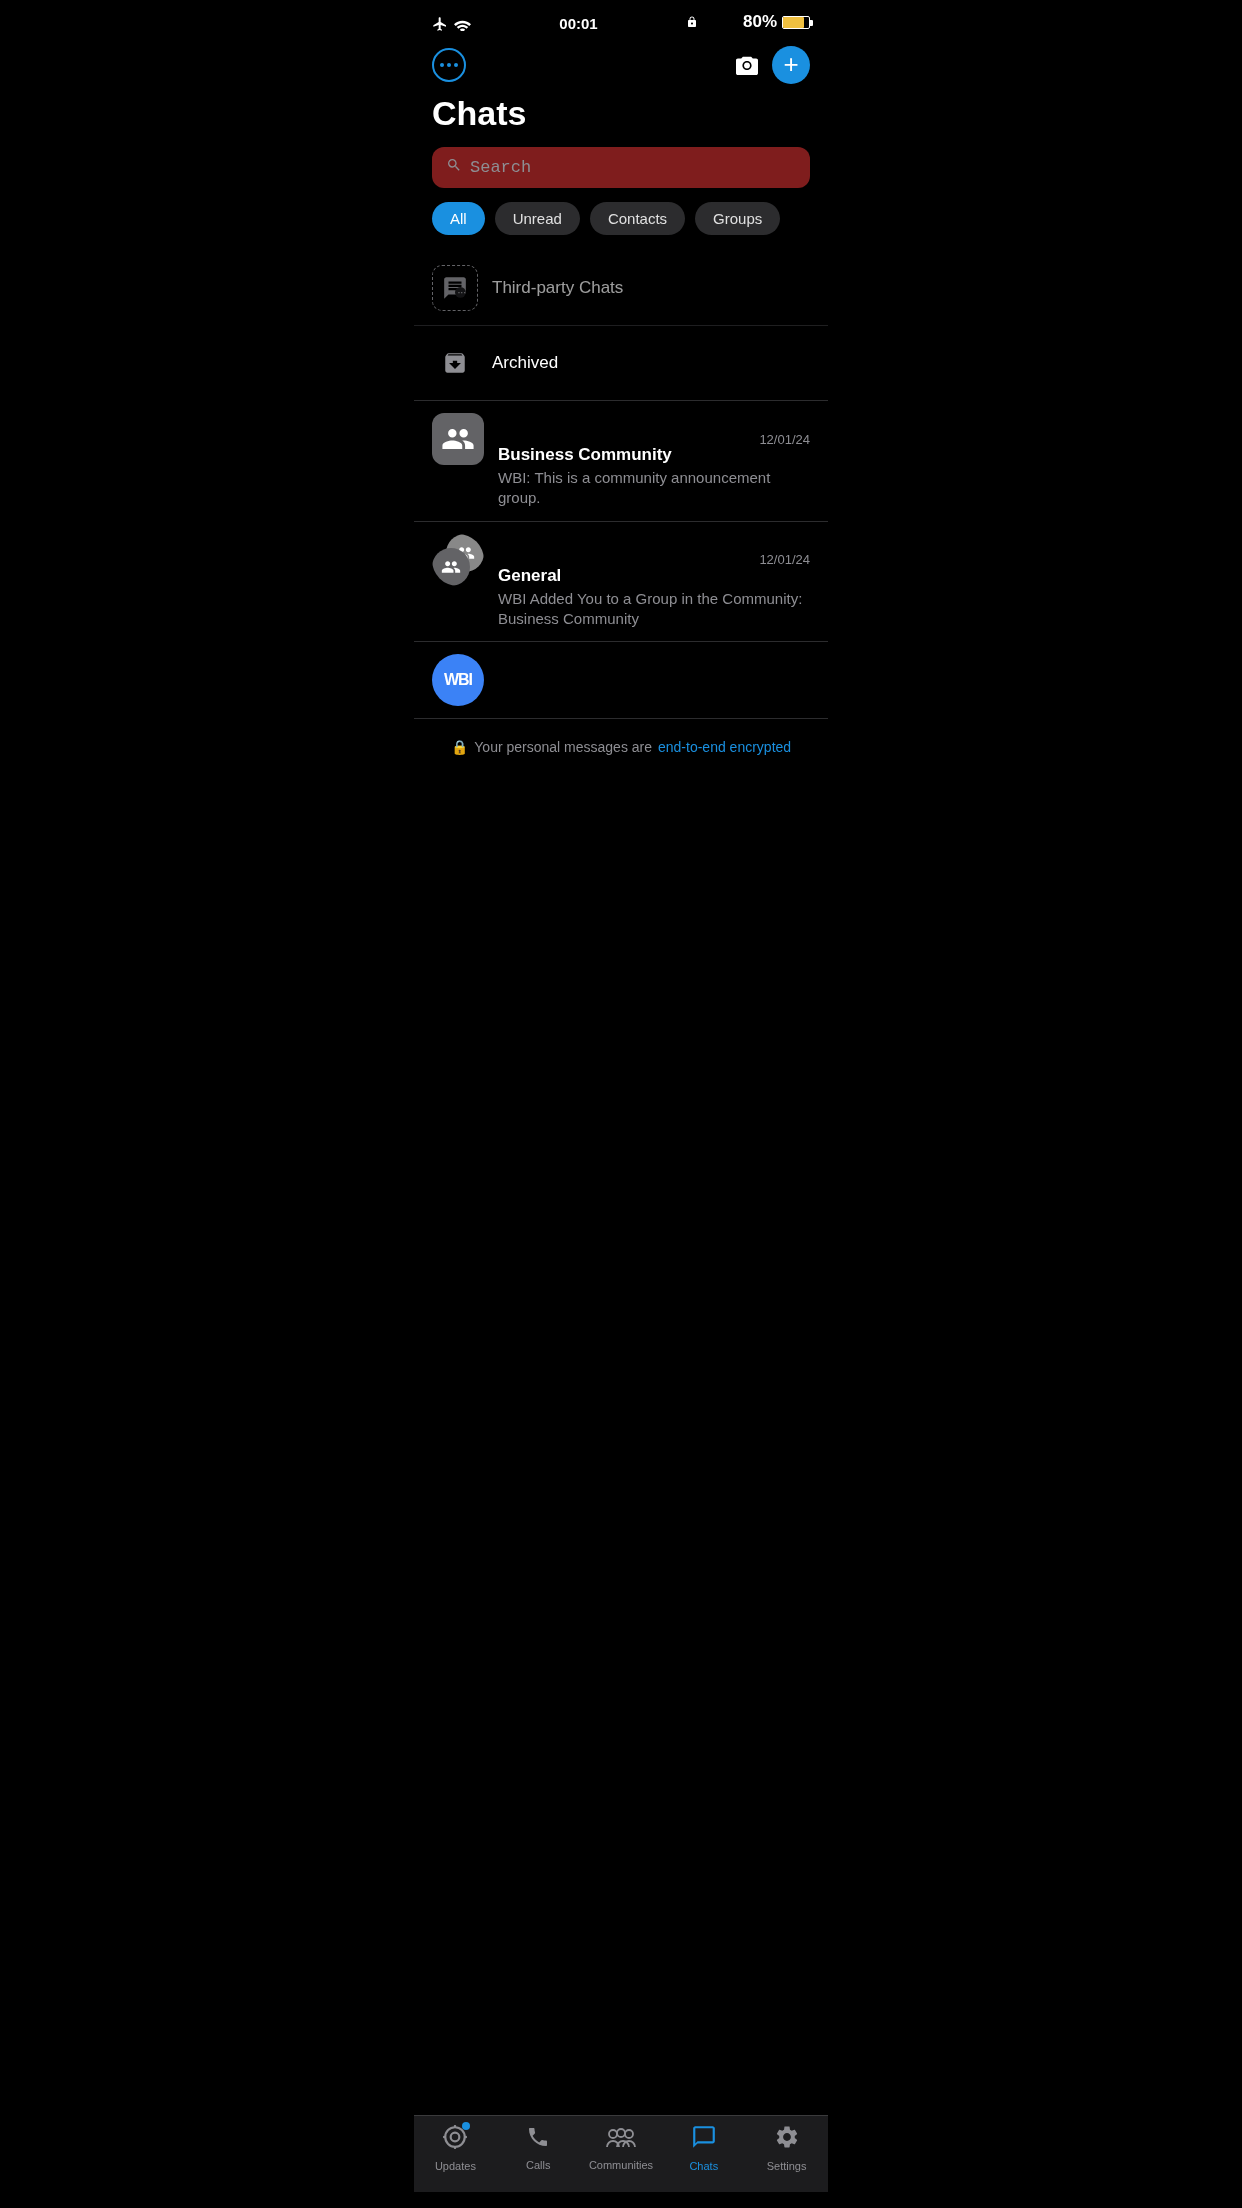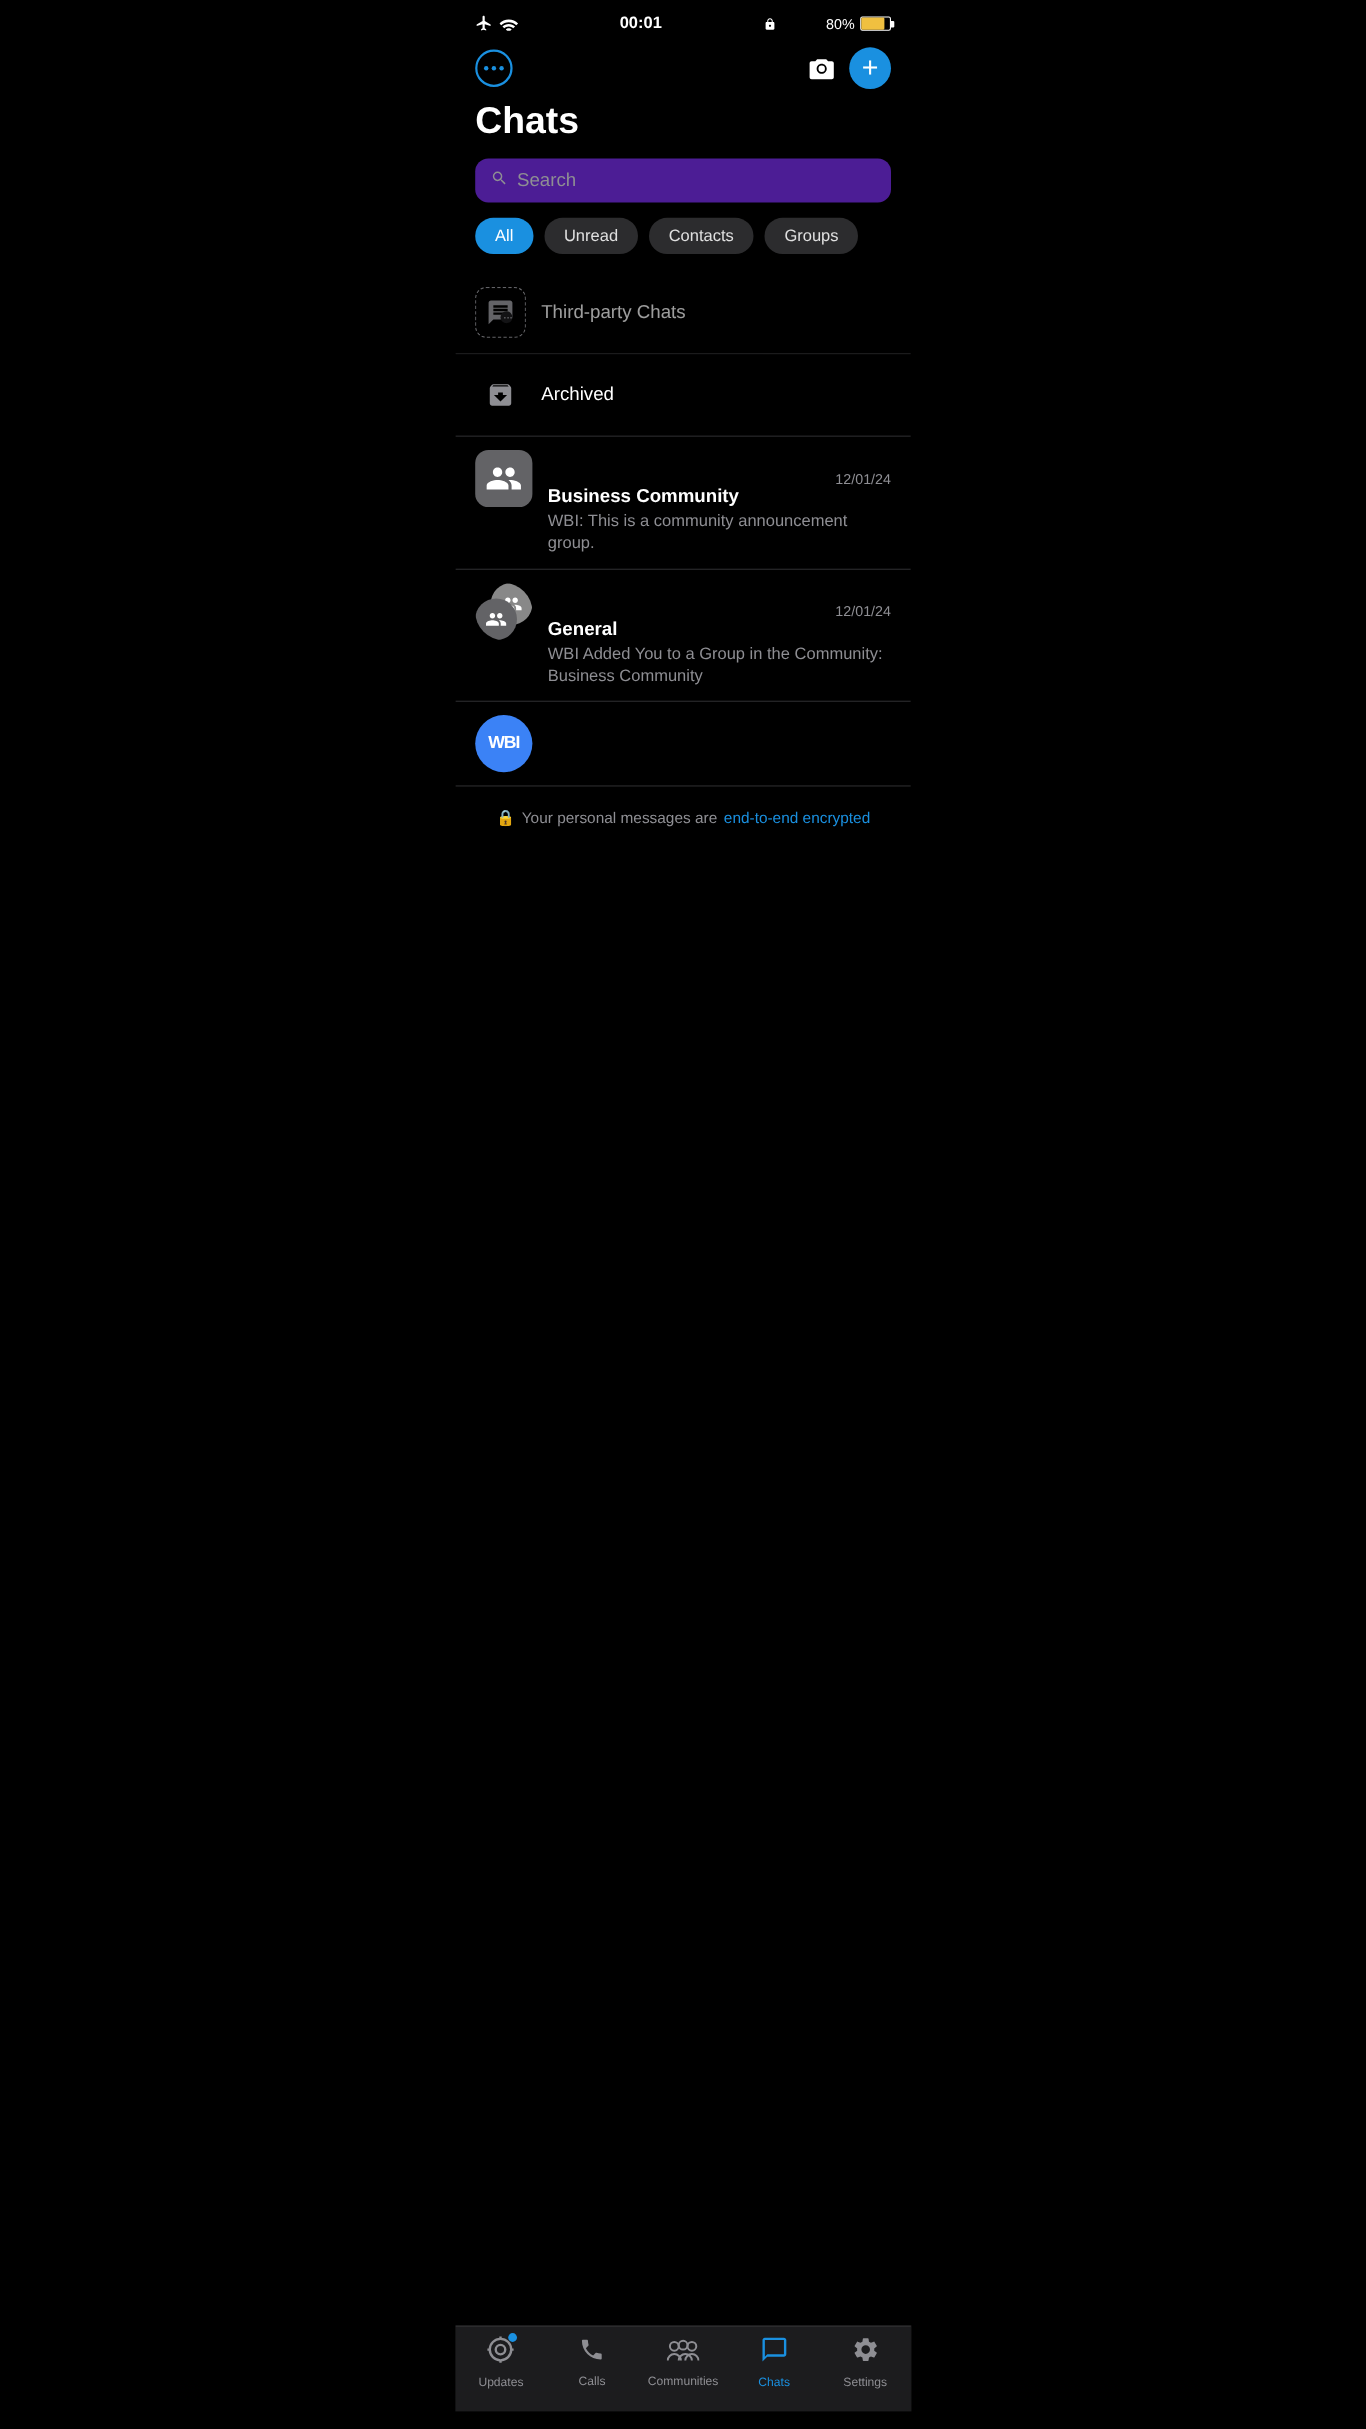--- a/index.html
+++ b/index.html
@@ -86,26 +86,27 @@
       padding: 4px 18px 14px;
       font-size: 34px;
       font-weight: 700;
     }
 
     
     .search-container {
       padding: 0 18px 14px;
     }
     .search-bar {
-      background: #4c1d95;
+      background: #7f1d1d;
       border-radius: 12px;
       display: flex;
       align-items: center;
       padding: 10px 14px;
       gap: 8px;
+      font-family: Liberation Mono, monospace;
     }
     .search-icon { color: #8e8e93; font-size: 15px; }
     .search-input-text { color: #8e8e93; font-size: 17px; }
 
     
     .filter-chips {
       display: flex;
       gap: 10px;
       padding: 0 18px 16px;
     }
@@ -288,21 +289,21 @@
       <svg width="17" height="14" viewBox="0 0 24 18" fill="white">
         <path d="M12 4.5C7.31 4.5 3.07 6.39 0 9.48L2.4 11.88C4.82 9.43 8.22 7.93 12 7.93s7.18 1.5 9.6 3.95L24 9.48C20.93 6.39 16.69 4.5 12 4.5zm0 5.5c-3.17 0-6.04 1.29-8.12 3.37L6.28 15.77C7.79 14.25 9.79 13.3 12 13.3s4.21.95 5.72 2.47l2.4-2.4C18.04 11.29 15.17 10 12 10zm0 5.5c-1.48 0-2.82.6-3.79 1.57L12 21l3.79-3.93C14.82 16.1 13.48 15.5 12 15.5z"></path>
       </svg>
     </div>
     <div class="status-center">00:01</div>
     <div class="status-right">
 
       <svg width="12" height="14" viewBox="0 0 24 24" fill="white">
         <path d="M18 8h-1V6c0-2.76-2.24-5-5-5S7 3.24 7 6v2H6c-1.1 0-2 .9-2 2v10c0 1.1.9 2 2 2h12c1.1 0 2-.9 2-2V10c0-1.1-.9-2-2-2zm-6 9c-1.1 0-2-.9-2-2s.9-2 2-2 2 .9 2 2-.9 2-2 2zm3.1-9H8.9V6c0-1.71 1.39-3.1 3.1-3.1 1.71 0 3.1 1.39 3.1 3.1v2z"></path>
       </svg>
-      <span style="font-size:13px;font-weight:400;margin-left:40px;">80%</span>
+      <span style="font-size:17px;font-weight:700;margin-left:40px;">80%</span>
       <div class="battery-icon">
         <div class="battery-fill"></div>
       </div>
     </div>
   </div>
 
   <div class="header">
     <div class="more-btn">
       <div class="more-dots">
         <span></span>

